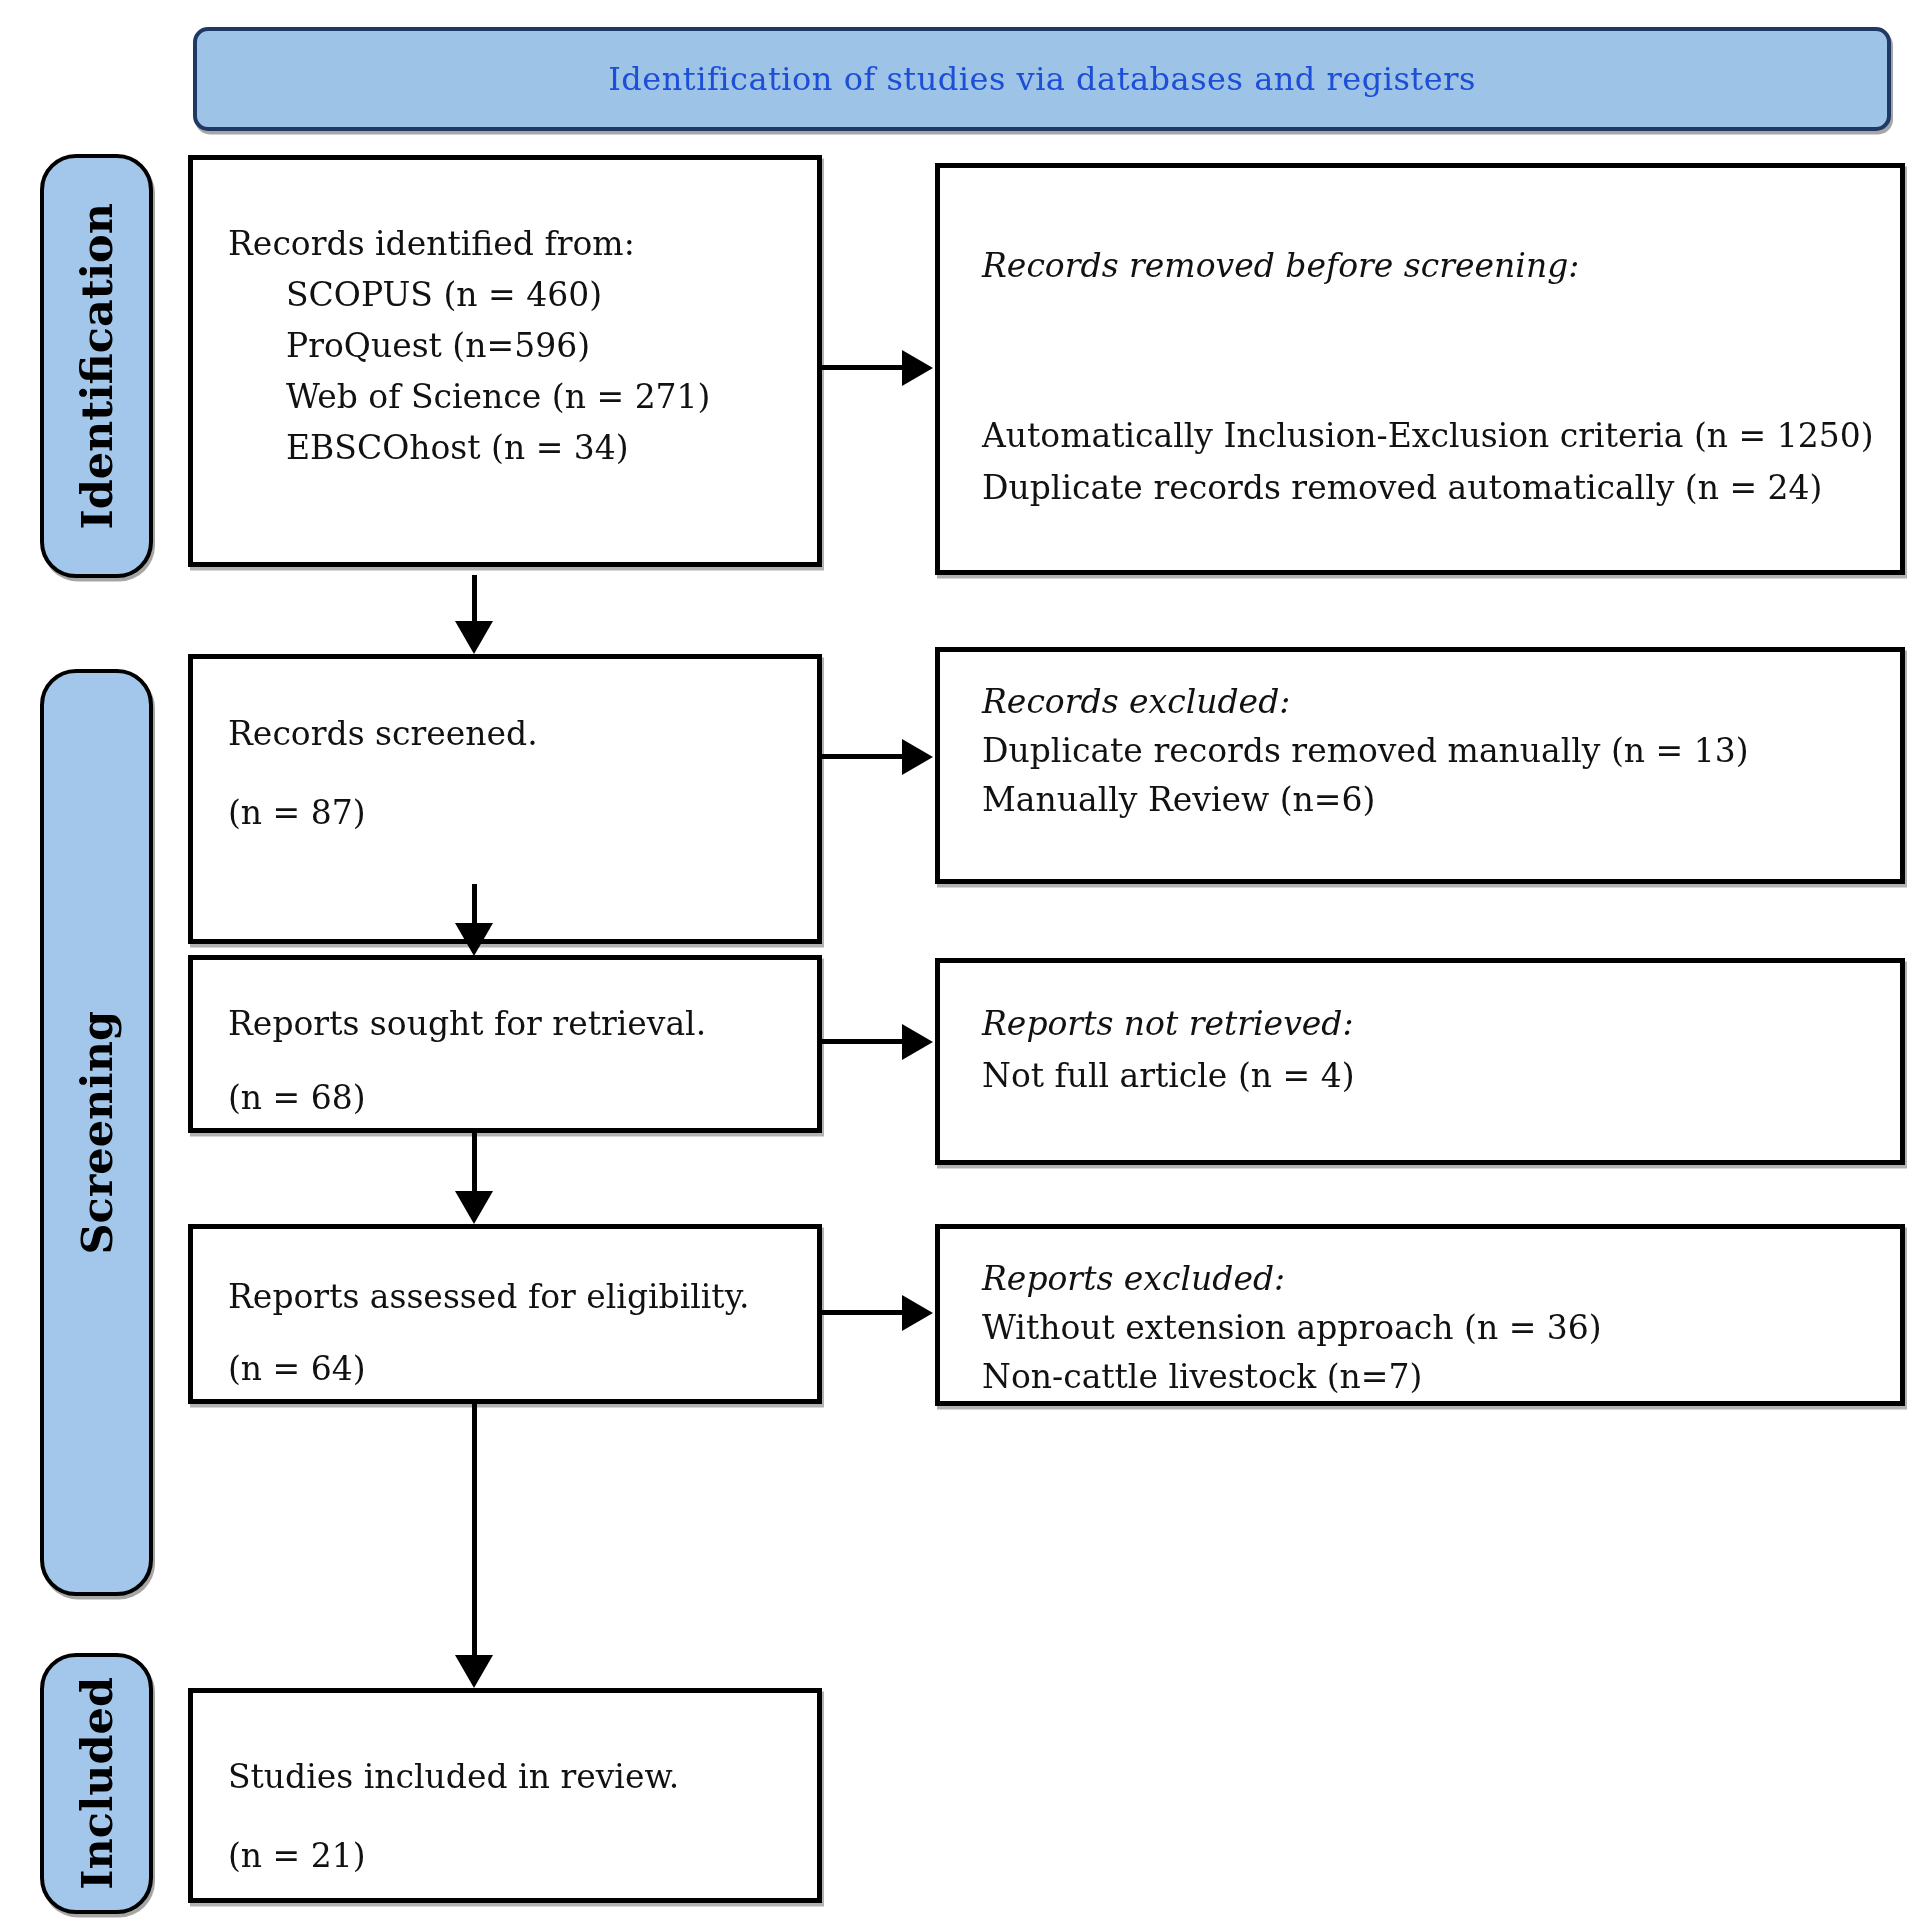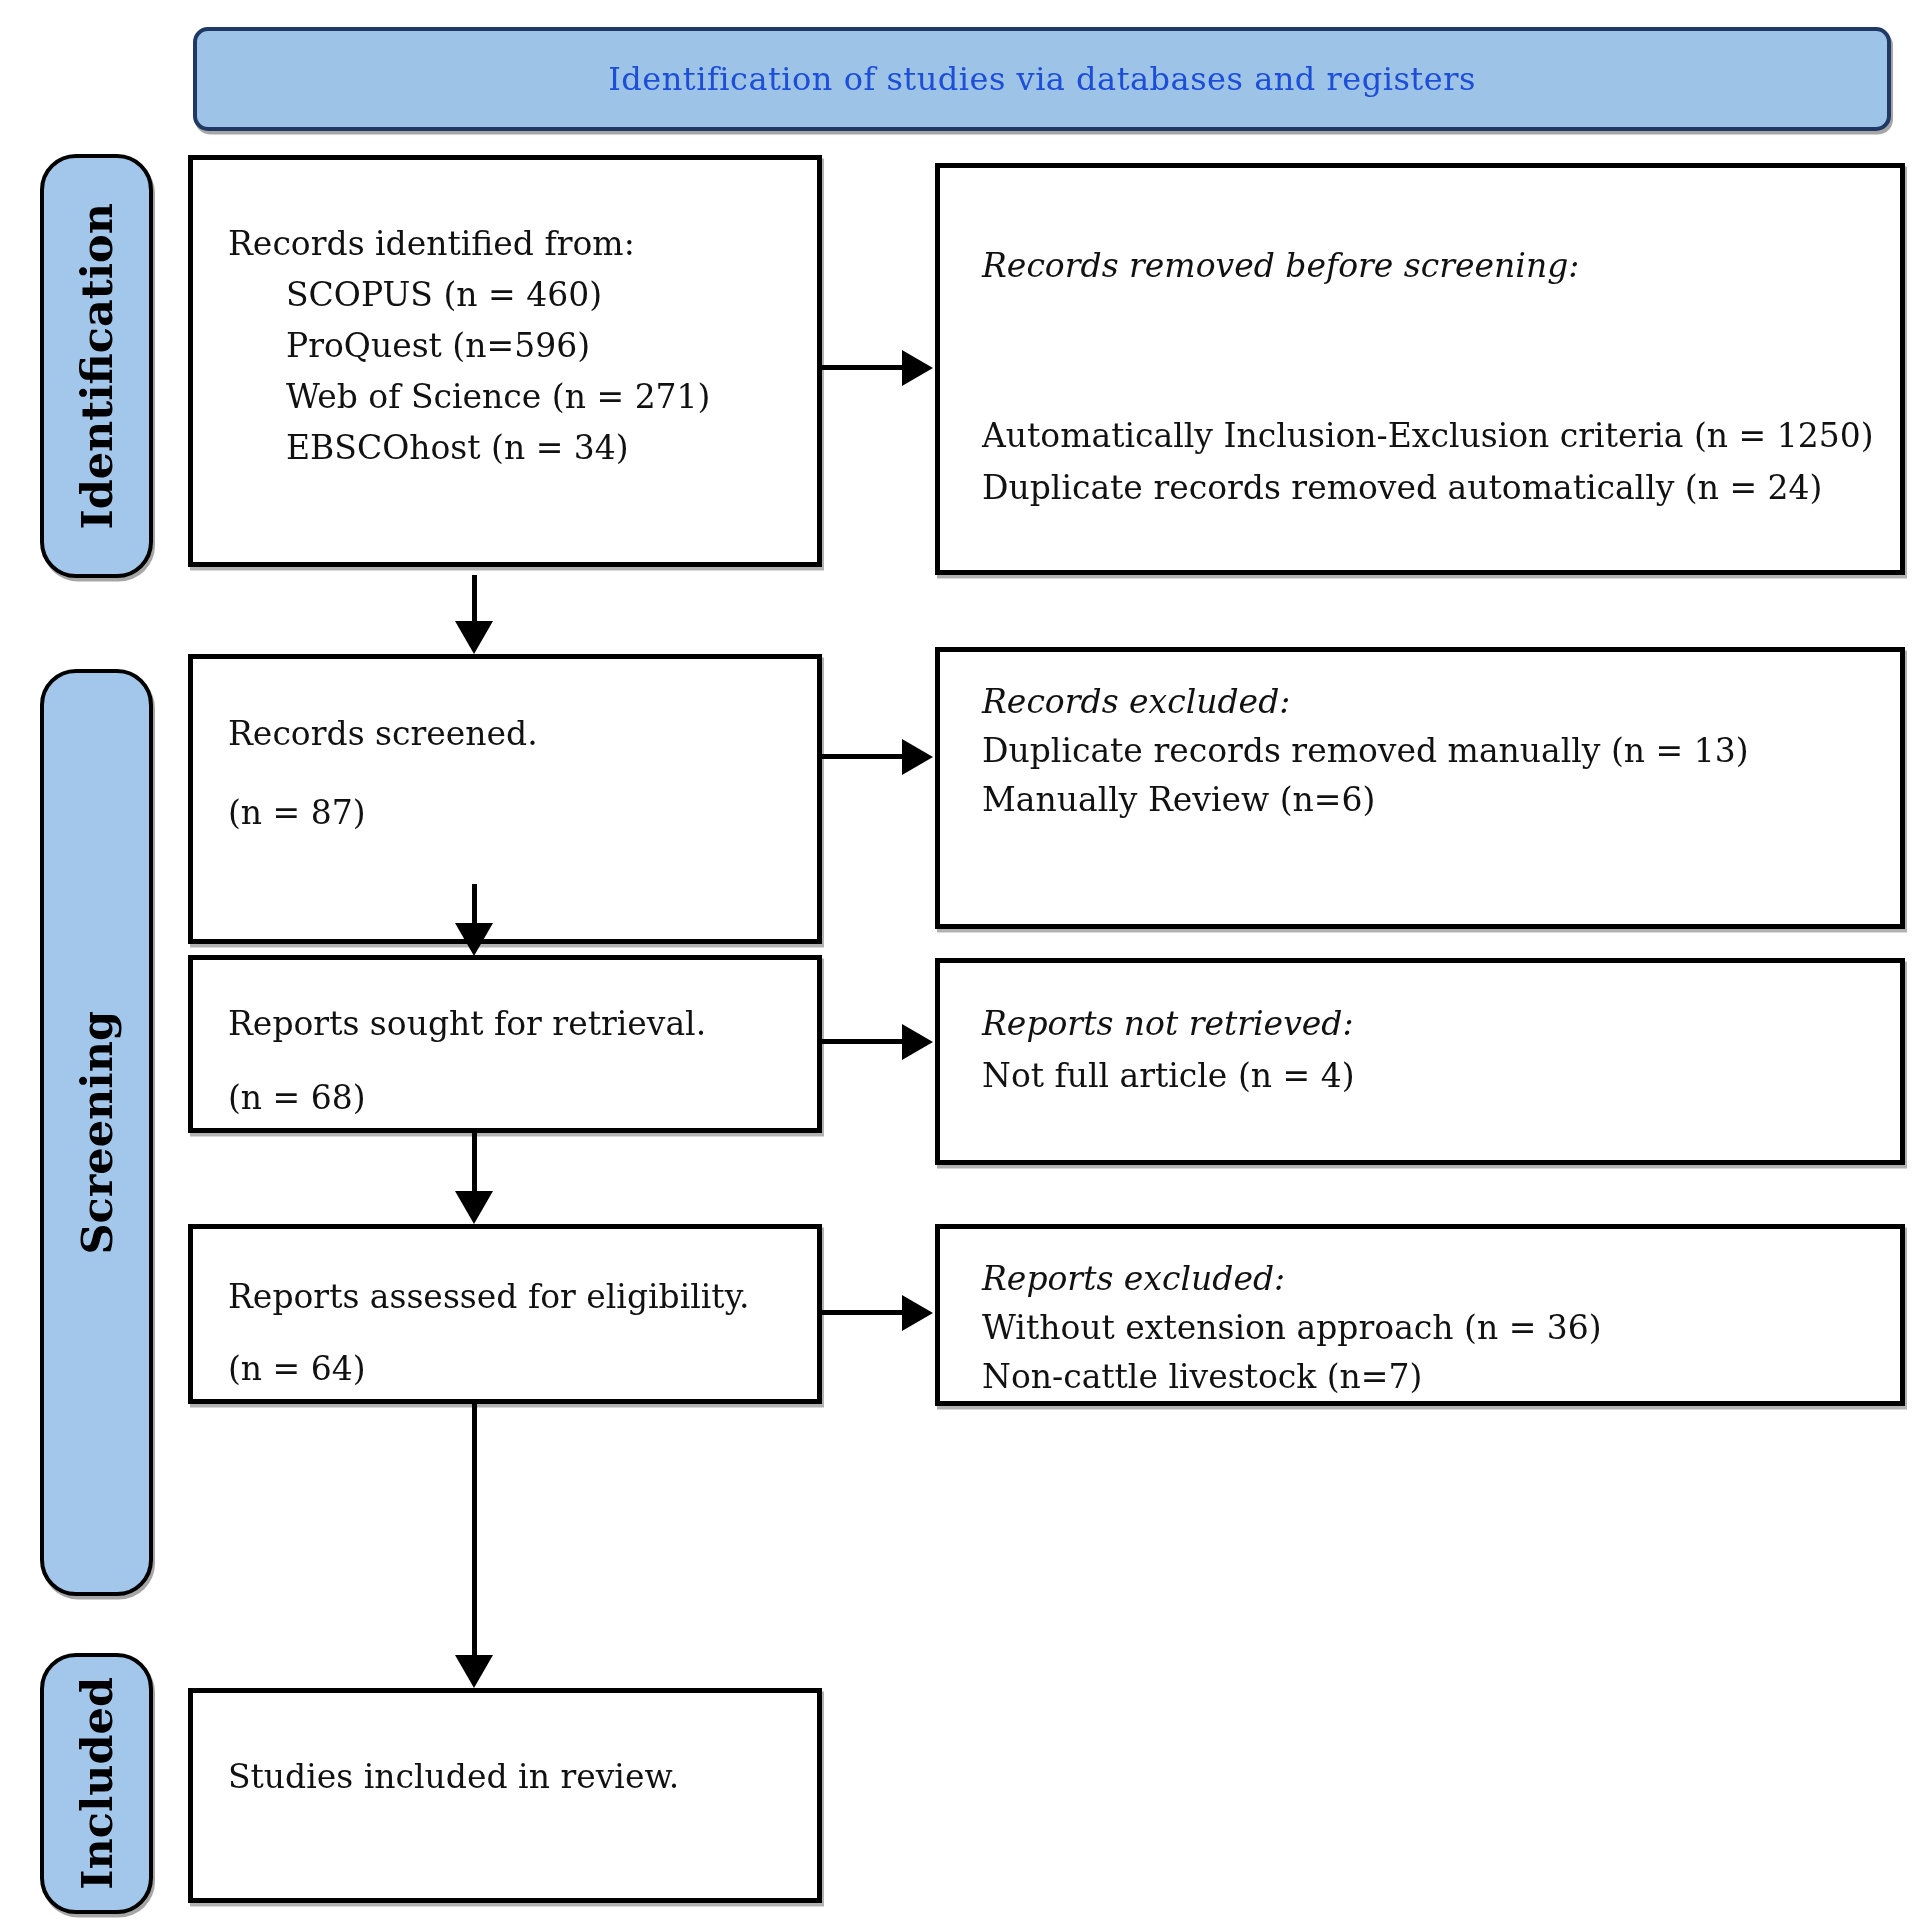--- a/index.html
+++ b/index.html
@@ -53,21 +53,21 @@
 
   .b1 { left:188px; top:155px;  width:634px; height:412px; padding:58px 0 0 35px; line-height:51px; }
   .b1 .indent { padding-left:58px; }
   .b2 { left:188px; top:654px; width:634px; height:290px; padding:35px 0 0 35px;  line-height:79px; }
   .b3 { left:188px; top:955px; width:634px; height:178px; padding:27px 0 0 35px;  line-height:74px; }
   .b4 { left:188px; top:1224px; width:634px; height:180px; padding:32px 0 0 35px;  line-height:72px; }
   .b5 { left:188px; top:1688px; width:634px; height:215px; padding:44px 0 0 35px;  line-height:79px; }
 
   .r1 { left:935px; top:163px;  width:970px; height:412px; padding:72px 0 0 42px; line-height:52px; }
   .r1 .body { margin-top:118px; }
-  .r2 { left:935px; top:647px; width:970px; height:282px; padding:25px 0 0 42px;  line-height:49px; }
+  .r2 { left:935px; top:647px; width:970px; height:237px; padding:25px 0 0 42px;  line-height:49px; }
   .r3 { left:935px; top:958px; width:970px; height:207px; padding:35px 0 0 42px;  line-height:52px; }
   .r4 { left:935px; top:1224px; width:970px; height:182px; padding:25px 0 0 42px;  line-height:49px; }
 
   
   .varrow { position:absolute; width:38px; display:flex; flex-direction:column; align-items:center; }
   .varrow .stem { width:5px; background:var(--arrow-color,#000); flex:1; }
   .varrow .head { width:0; height:0;
     border-left:19px solid transparent; border-right:19px solid transparent;
     border-top:33px solid var(--arrow-color,#000); }
   .va1 { left:455px; top:575px; height:79px; }
@@ -122,20 +122,21 @@
     <div class="line">(n = 68)</div>
   </div>
 
   <div class="box b4">
     <div class="line">Reports assessed for eligibility.</div>
     <div class="line">(n = 64)</div>
   </div>
 
   <div class="box b5">
     <div class="line">Studies included in review.</div>
+    <div class="line">(n = 21)</div>
   </div>
 
   <div class="box r1">
     <div class="line it">Records removed before screening:</div>
     <div class="body">
       <div class="line">Automatically Inclusion-Exclusion criteria (n = 1250)</div>
       <div class="line">Duplicate records removed automatically (n = 24)</div>
     </div>
   </div>
 

